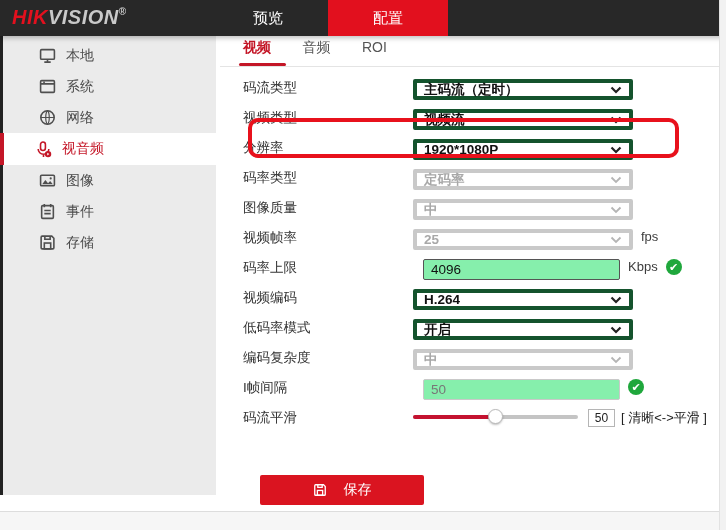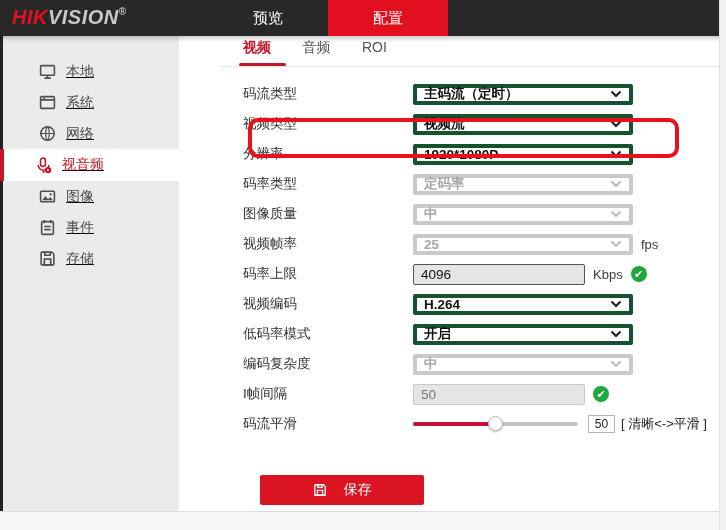--- a/index.html
+++ b/index.html
@@ -13,50 +13,50 @@
           font-size:20px; letter-spacing:.5px; white-space:nowrap; }
   .logo .l1 { color:#e2101e; }
   .logo .l2 { color:#c9c9c9; }
   .logo .reg { color:#c9c9c9; font-size:10px; font-style:normal; vertical-align:top; }
   .toptabs { position:absolute; left:208px; top:0; height:36px; display:flex; }
   .toptab { width:120px; height:36px; line-height:36px; text-align:center; color:#fff;
             font-size:15px; cursor:pointer; }
   .toptab.active { background:#e2101e; }
 
   
-  .sidebar { position:absolute; left:0; top:36px; width:179px; height:475px; background:#ebebeb;
-             border-left:3px solid #222; padding-top:20px; z-index:1;text-decoration:underline; }
+  .sidebar { position:absolute; left:0; top:20px; width:216px; height:475px; background:#ebebeb;
+             border-left:3px solid #222; padding-top:20px; z-index:1; }
   .side-item { height:31px; display:flex; align-items:center; padding-left:32px;
                font-size:14px; color:#4a4a4a; cursor:pointer; border-left:4px solid transparent; }
   .side-item .sicon { width:17px; height:17px; margin-right:10px; display:inline-flex;
                       align-items:center; justify-content:center; color:#4f4f4f; }
   .side-item.selected { background:#fff; color:#c41627; border-left:4px solid #c41627;
                         margin-left:-3px; padding-left:31px; height:32px; }
   .side-item.selected .sicon { color:#c41627; }
 
   
   .content { position:absolute; left:220px; top:20px; width:500px; height:475px; background:#fff; }
   .ctabs { padding:18px 0 0 23px; border-bottom:1px solid #e4e4e4; }
   .ctab { display:inline-block; margin-right:27px; padding-bottom:9px; font-size:14px;
           color:#555; position:relative; cursor:pointer; }
   .ctab.active { color:#c41627; font-weight:bold; }
   .ctab.active::after { content:""; position:absolute; left:-4px; bottom:0; width:47px;
           height:3px; background:#c41627; border-radius:2px; }
 
   .form { padding-top:12px; }
-  .frow { height:30px; display:flex; align-items:center; padding-left:23px; }
+  .frow { height:30px; display:flex; align-items:flex-start; padding-left:23px; }
   .flabel { width:170px; font-size:13.5px; color:#333; flex:0 0 170px; }
   .sel { width:220px; height:21px; border:4px solid #14532d; border-radius:2px; background:#fff;
          display:flex; align-items:center; justify-content:space-between; padding:0 7px;
          font-size:13.5px; color:#111; cursor:pointer;font-weight:bold; }
   .sel .chev { display:flex; color:#222; }
   .sel.disabled { border-color:#c9c9c9; color:#a8a8a8; cursor:default;gap:8px; }
   .sel.disabled .chev { color:#b5b5b5; }
-  .tinput { width:172px; height:21px; border:1px solid #555; border-radius:2px; background:#e5e5e5;
-            padding:0 7px; font-size:13.5px; color:#111; font-family:inherit; }
+  .tinput { width:197px; height:21px; border:1px solid #555; border-radius:2px; background:#86efac;
+            padding:0 7px; font-size:13.5px; color:#111; font-family:inherit;margin-left:10px; }
   .tinput.dim { border-color:#c9c9c9; color:#777; }
   .unit { margin-left:8px; font-size:13px; color:#3d3d3d; }
   .check { margin-left:8px; width:16px; height:16px; border-radius:50%; background:#1fa73c;
            color:#fff; font-size:11px; line-height:16px; text-align:center; font-weight:bold;
            flex:0 0 16px; }
 
   
   .slider { position:relative; width:165px; height:16px; flex:0 0 165px; cursor:pointer; }
   .track { position:absolute; left:0; top:6px; width:165px; height:4px; background:#c4c4c4; border-radius:2px; }
   .fill  { position:absolute; left:0; top:6px; width:50%; height:4px; background:#c41230; border-radius:2px; }

